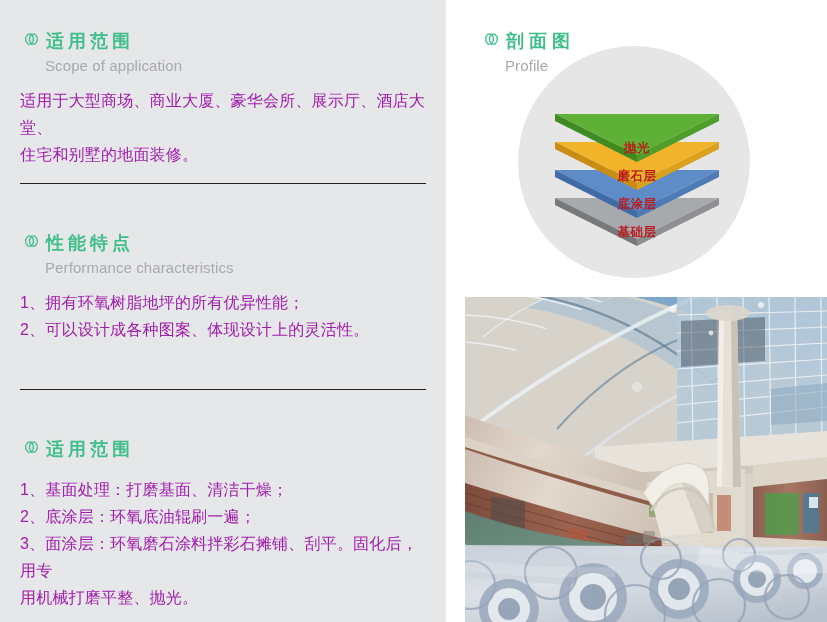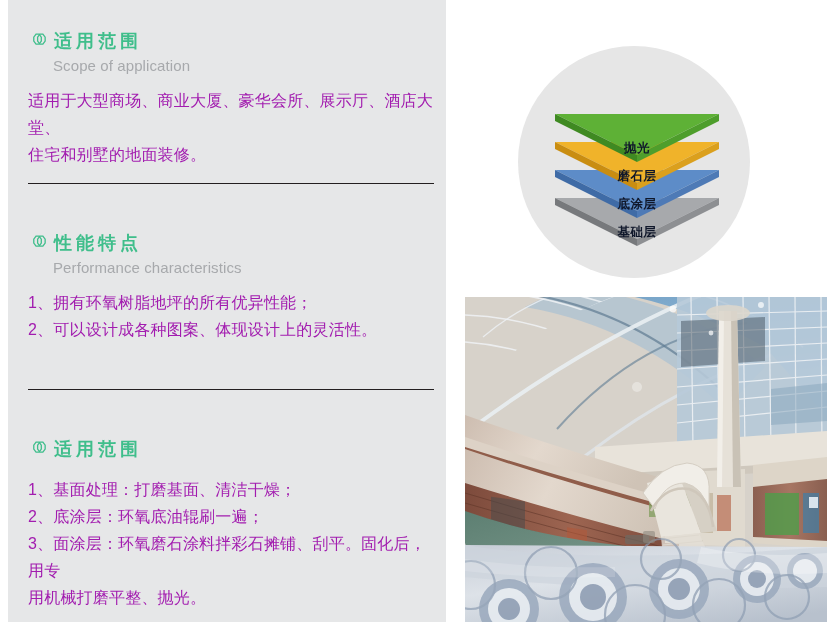--- a/index.html
+++ b/index.html
@@ -16,21 +16,21 @@
   .page {
     position: relative;
     width: 827px;
     height: 622px;
     background: #ffffff;
   }
 
   
   .left-panel {
     position: absolute;
-    left: 8px;
+    left: 0;
     top: 0;
     width: 453px;
     height: 622px;
     background: #e6e7e8;
   }
 
   .section {
     position: absolute;
     left: 20px;
     width: 406px;
@@ -130,21 +130,21 @@
   .stack {
     position: absolute;
     left: 0;
     top: 0;
     width: 381px;
     height: 291px;
   }
 
   .layer-label {
     position: absolute;
-    color: #0f172a;
+    color: #b91c1c;
     font-size: 12.5px;
     font-weight: bold;
     line-height: 14px;
     white-space: nowrap;
     text-align: center;
     transform: translateX(-50%);
     letter-spacing: 0.5px;
   }
 
   
@@ -213,20 +213,30 @@
         <p>2、底涂层：环氧底油辊刷一遍；</p>
         <p>3、面涂层：环氧磨石涂料拌彩石摊铺、刮平。固化后，用专</p>
         <p>用机械打磨平整、抛光。</p>
       </div>
     </div>
 
   </div>
 
   <div class="right-col">
 
+    <div class="profile-head">
+      <div class="head-row">
+        <svg class="rings-icon" viewBox="0 0 24 24">
+          <path d="M9.2 3.6 L12.6 3.6 L15.2 7.0 L15.2 11.6 L12.6 15.0 L9.2 15.0 L6.6 11.6 L6.6 7.0 Z" fill="none" stroke="#3fbe8b" stroke-width="1.5"></path>
+          <path d="M13.6 3.6 L17.0 3.6 L19.6 7.0 L19.6 11.6 L17.0 15.0 L13.6 15.0 L11.0 11.6 L11.0 7.0 Z" fill="none" stroke="#3fbe8b" stroke-width="1.5"></path>
+        </svg>
+        <div class="head-title">剖面图</div>
+      </div>
+      <div class="head-sub">Profile</div>
+    </div>
 
     <div class="diagram-wrap">
       <div class="disc"></div>
       <svg class="stack" viewBox="0 0 381 291">
 
         <g>
           <polygon points="109,198 273,198 191,239 109,198" fill="#a7a9ac"></polygon>
           <polygon points="109,198 109,205 191,246 191,239" fill="#77797c"></polygon>
           <polygon points="273,198 273,205 191,246 191,239" fill="#8d8f92"></polygon>
         </g>

